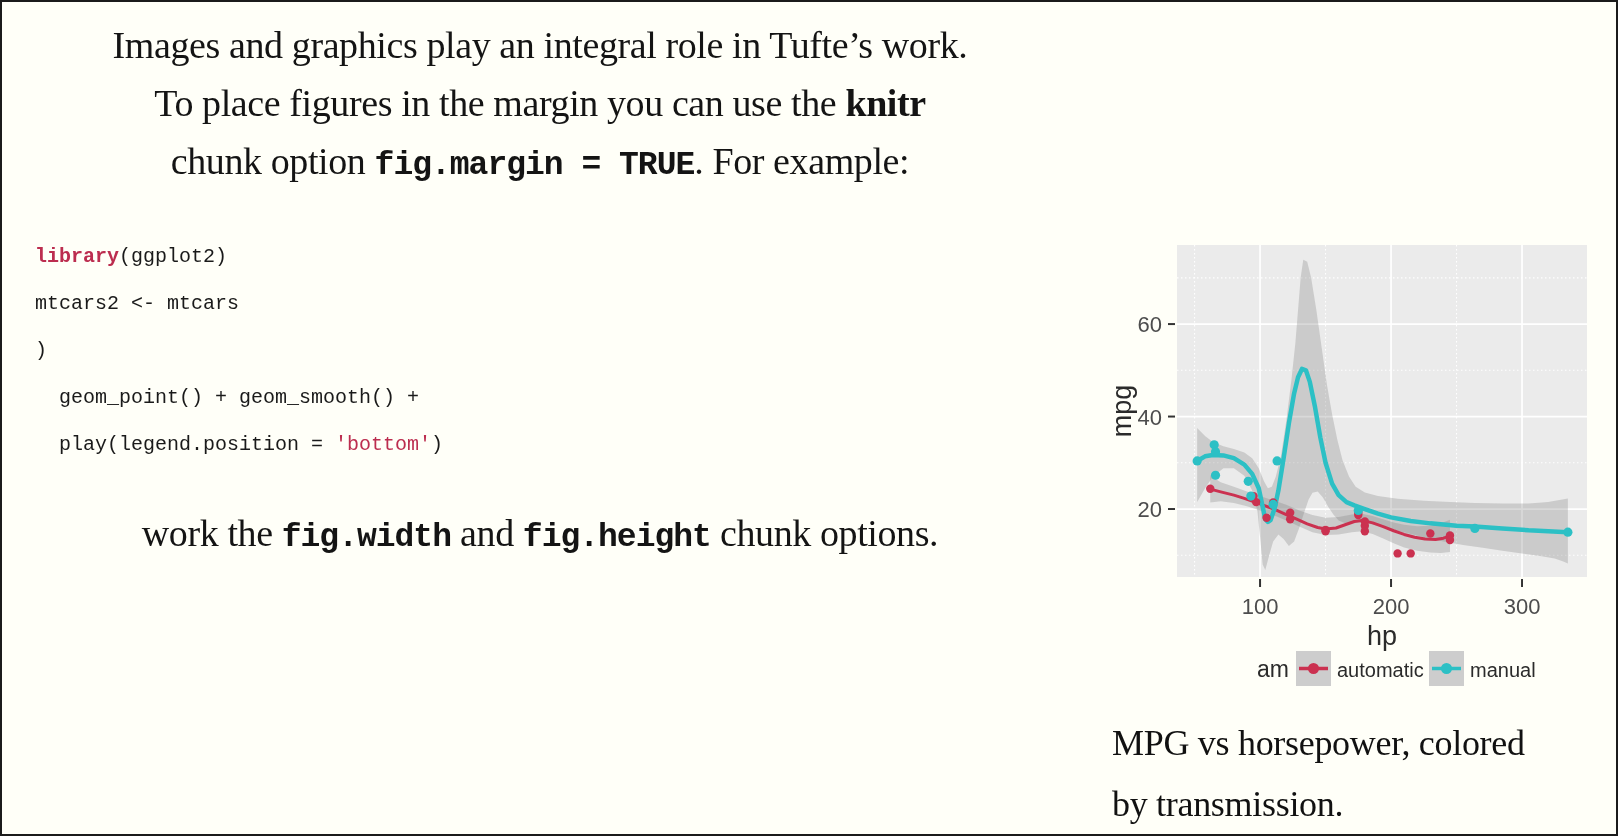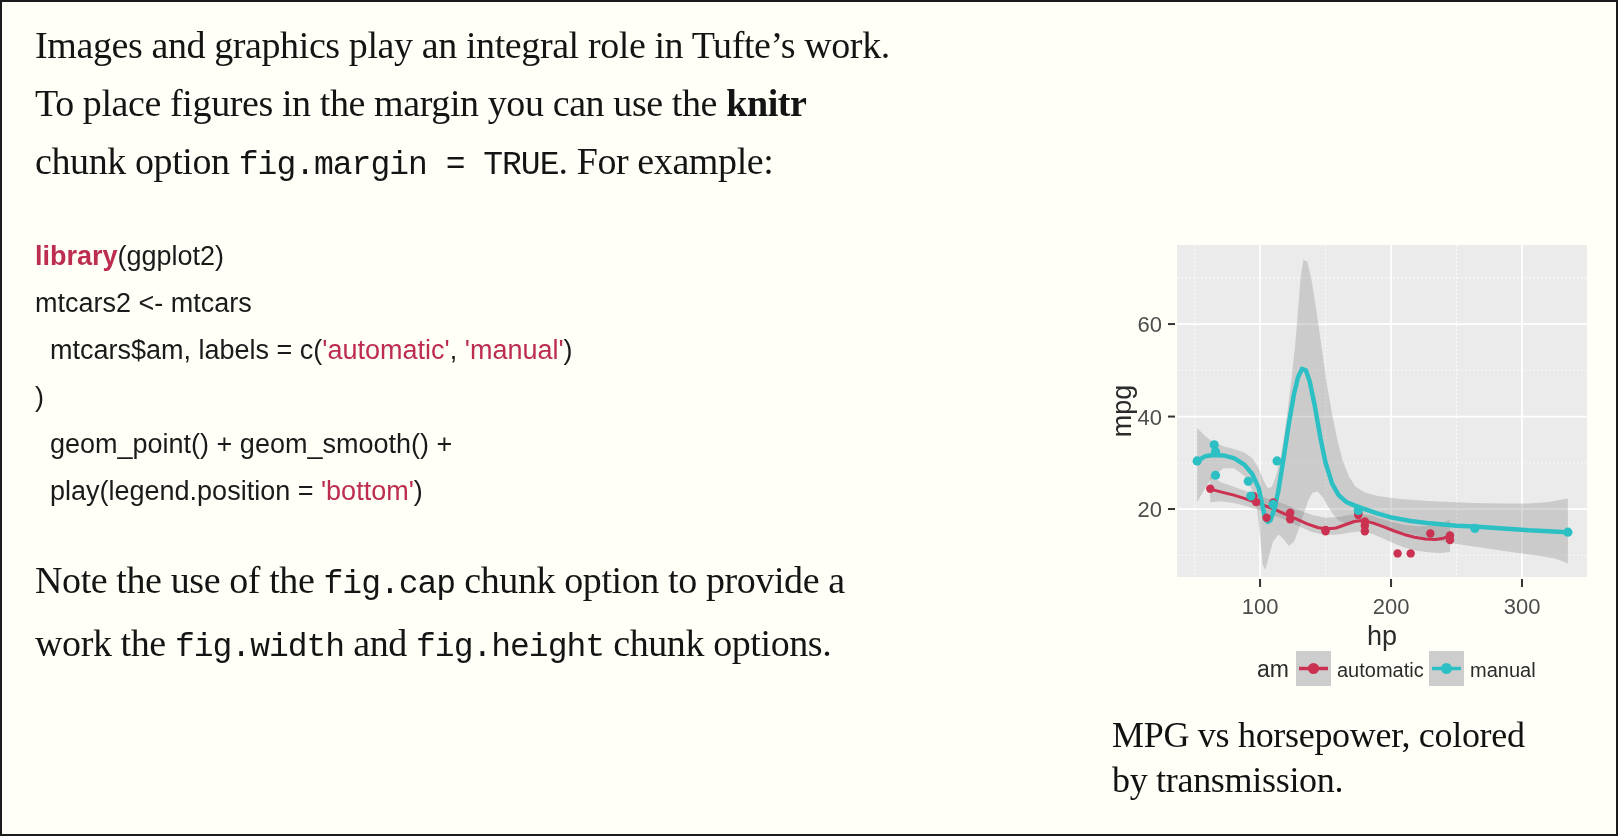--- a/index.html
+++ b/index.html
@@ -15,61 +15,59 @@
     width:1614px;height:832px;
     background:var(--cream);
     border:2px solid #1b1b1b;
     overflow:hidden;
     font-family:"Liberation Serif", serif;
     color:var(--ink);
   }
   .main-col{position:absolute;left:33px;top:14px;width:1010px;}
   .para .line{
     white-space:nowrap;
-    font-size:38px;line-height:58px;letter-spacing:-0.4px;
+    font-size:38px;line-height:58px;letter-spacing:-0.4px;text-align:center;
   }
   .t-bold{font-weight:bold;margin-top:48px;}
-  .t-code{font-family:"Liberation Mono","DejaVu Sans Mono",monospace;font-size:33px;letter-spacing:-1px;}
+  .t-code{font-family:"Liberation Mono","DejaVu Sans Mono",monospace;font-size:33px;letter-spacing:-1px;font-weight:bold;}
   .code-block{margin-top:38px;}
   .code-block .line{
     white-space:pre;
-    font-family:Liberation Sans, sans-serif;
-    font-size:27px;line-height:47px;color:#1a1a1a;
+    font-family:Liberation Mono, monospace;
+    font-size:20px;line-height:47px;color:#1a1a1a;
   }
   .t-kw{font-weight:bold;color:var(--crimson);}
   .t-str{color:var(--crimson);}
   .para-2{margin-top:36px;}
   figure.margin-figure{position:absolute;left:1085px;top:215px;margin:0;padding:0;width:520px;}
   .chart-svg{display:block;}
   .figure-caption{
     margin:18px 0 0 25px;width:450px;
-    font-size:36px;line-height:45px;letter-spacing:-0.3px;color:#111;
+    font-size:36px;line-height:61px;letter-spacing:-0.3px;color:#111;
   }
 </style>
 </head>
 <body>
 
 <div class="page">
 
   <div class="main-col">
     <div class="para">
         <div class="line"><span class="t-plain">Images and graphics play an integral role in Tufte’s work.</span></div>
         <div class="line"><span class="t-plain">To place figures in the margin you can use the </span><span class="t-bold">knitr</span></div>
         <div class="line"><span class="t-plain">chunk option </span><span class="t-code">fig.margin = TRUE</span><span class="t-plain">. For example:</span></div>
       </div>
     <div class="code-block">
         <div class="line"><span class="t-kw">library</span><span class="t-plain">(ggplot2)</span></div>
         <div class="line"><span class="t-plain">mtcars2 &lt;- mtcars</span></div>
-        <div class="line"><span class="t-plain">  mtcars$am, labels = c(</span><span class="t-str">'automatic'</span><span class="t-plain">, </span><span class="t-str">'manual'</span><span class="t-plain">)</span></div>
         <div class="line"><span class="t-plain">)</span></div>
         <div class="line"><span class="t-plain">  geom_point() + geom_smooth() +</span></div>
         <div class="line"><span class="t-plain">  play(legend.position = </span><span class="t-str">'bottom'</span><span class="t-plain">)</span></div>
       </div>
     <div class="para para-2">
-        <div class="line"><span class="t-plain">Note the use of the </span><span class="t-code">fig.cap</span><span class="t-plain"> chunk option to provide a</span></div>
         <div class="line"><span class="t-plain">work the </span><span class="t-code">fig.width</span><span class="t-plain"> and </span><span class="t-code">fig.height</span><span class="t-plain"> chunk options.</span></div>
       </div>
   </div>
 
   <figure class="margin-figure">
     <svg id="chart-svg" class="chart-svg" width="520" height="478" viewBox="0 0 520 478">
         <rect x="90" y="28" width="410" height="332" fill="#ebebeb"></rect>
         <line x1="107.55271565495207" y1="28" x2="107.55271565495207" y2="360" stroke="#ffffff" stroke-width="1.1" stroke-dasharray="1.5,2.5"></line>
         <line x1="238.54313099041534" y1="28" x2="238.54313099041534" y2="360" stroke="#ffffff" stroke-width="1.1" stroke-dasharray="1.5,2.5"></line>
         <line x1="369.5335463258786" y1="28" x2="369.5335463258786" y2="360" stroke="#ffffff" stroke-width="1.1" stroke-dasharray="1.5,2.5"></line>

